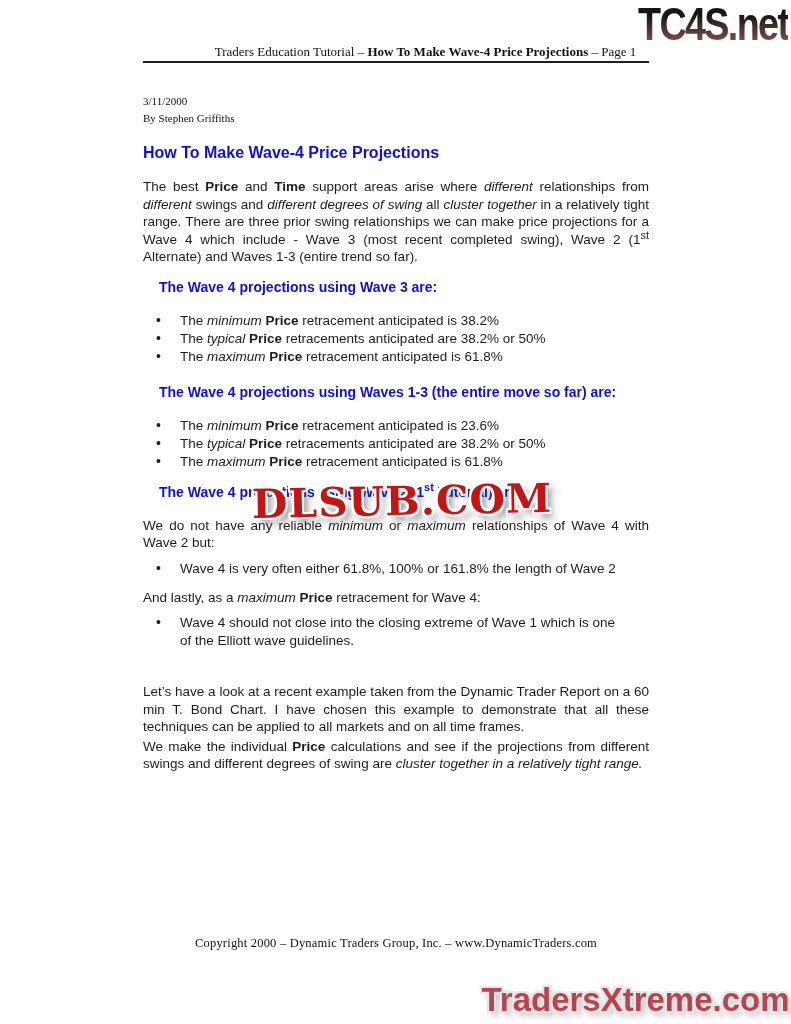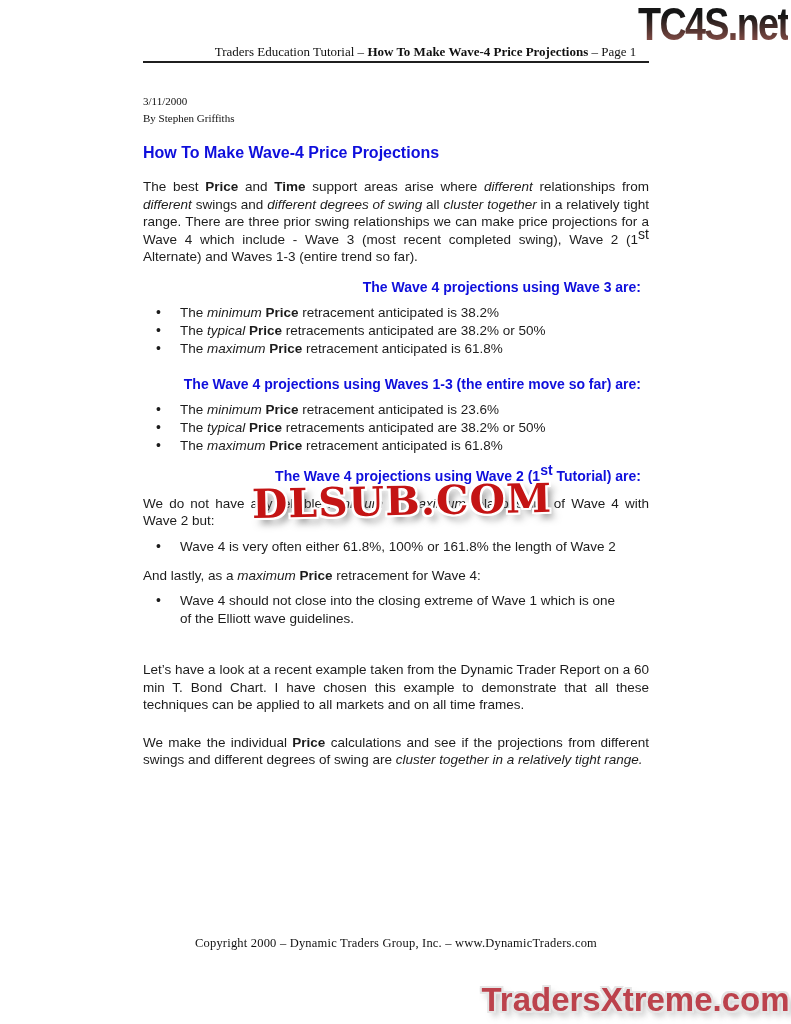--- a/index.html
+++ b/index.html
@@ -23,29 +23,29 @@
     filter:blur(0.4px);
   }
   
   .content{position:absolute;left:143px;top:86px;width:506px;font-size:13.5px;line-height:17.5px;}
   .title{
     font-family:"Liberation Serif",serif;font-style:italic;font-weight:bold;
     font-size:33px;line-height:36px;color:var(--title-blue);margin:0;letter-spacing:0.5px;
   }
   .meta{font-family:"Liberation Serif",serif;font-size:11px;line-height:17px;color:#111;margin:0;}
   .h-main{color:var(--heading-blue);font-weight:bold;font-size:16px;line-height:19px;margin:16px 0 0 0;}
-  .h-sec{color:var(--heading-blue);font-weight:bold;font-size:14px;line-height:17px;margin:8px;text-align:right;}
+  .h-sec{color:var(--heading-blue);font-weight:bold;font-size:14px;line-height:17px;margin:16px;}
   p.body{margin:0;}
   .just{text-align:justify;}
   .bullets{margin:0;padding:0;list-style:none;}
   .bullets li{position:relative;padding-left:37px;line-height:18px;}
   .bullets li::before{content:"\2022";position:absolute;left:13px;top:-1px;font-size:14px;}
   .seg-b{font-weight:bold;}
   .seg-i{font-style:italic;}
-  .seg-sup{vertical-align:super;font-size:14px;line-height:0;}
+  .seg-sup{vertical-align:super;font-size:11px;line-height:0;}
   
   .footer{
     position:absolute;top:936px;left:143px;width:506px;text-align:center;
     font-family:Liberation Serif, serif;font-size:12.5px;color:#111;letter-spacing:0.2px;
   }
   
   .wm-dlsub{
     position:absolute;left:252px;top:484px;white-space:nowrap;
     font-family:"DejaVu Serif",serif;font-weight:bold;font-size:40px;line-height:1;letter-spacing:1px;
     color:var(--watermark-red);
@@ -109,21 +109,21 @@
         <li><span>Wave 4 is very often either 61.8%, 100% or 161.8% the length of Wave 2</span></li>
       </ul>
     </div>
 
     <p class="body" style="margin-top:11px"><span>And lastly, as a </span><span class="seg-i">maximum</span><span> </span><span class="seg-b">Price</span><span> retracement for Wave 4:</span></p>
     <ul class="bullets" style="margin-top:8px">
       <li><span>Wave 4 should not close into the closing extreme of Wave 1 which is one</span><br><span>of the Elliott wave guidelines.</span></li>
     </ul>
 
     <p class="body just" style="margin-top:33px"><span>Let’s have a look at a recent example taken from the Dynamic Trader Report on a 60 min T. Bond Chart.  I have chosen this example to demonstrate that all these techniques can be applied to all markets and on all time frames.</span></p>
-    <p class="body just" style="margin-top:20px"><span>We make the individual </span><span class="seg-b">Price</span><span> calculations and see if the projections from different swings and different degrees of swing are </span><span class="seg-i">cluster together in a relatively tight range.</span></p>
+    <p class="body just" style="margin-top:2px"><span>We make the individual </span><span class="seg-b">Price</span><span> calculations and see if the projections from different swings and different degrees of swing are </span><span class="seg-i">cluster together in a relatively tight range.</span></p>
   </div>
 
   <div class="footer">Copyright 2000 – Dynamic Traders Group, Inc. – www.DynamicTraders.com</div>
 
   <div class="wm-dlsub">DLSUB.COM</div>
   <div class="wm-xtreme">TradersXtreme.com</div>
 
 </div>
 
 </body></html>

